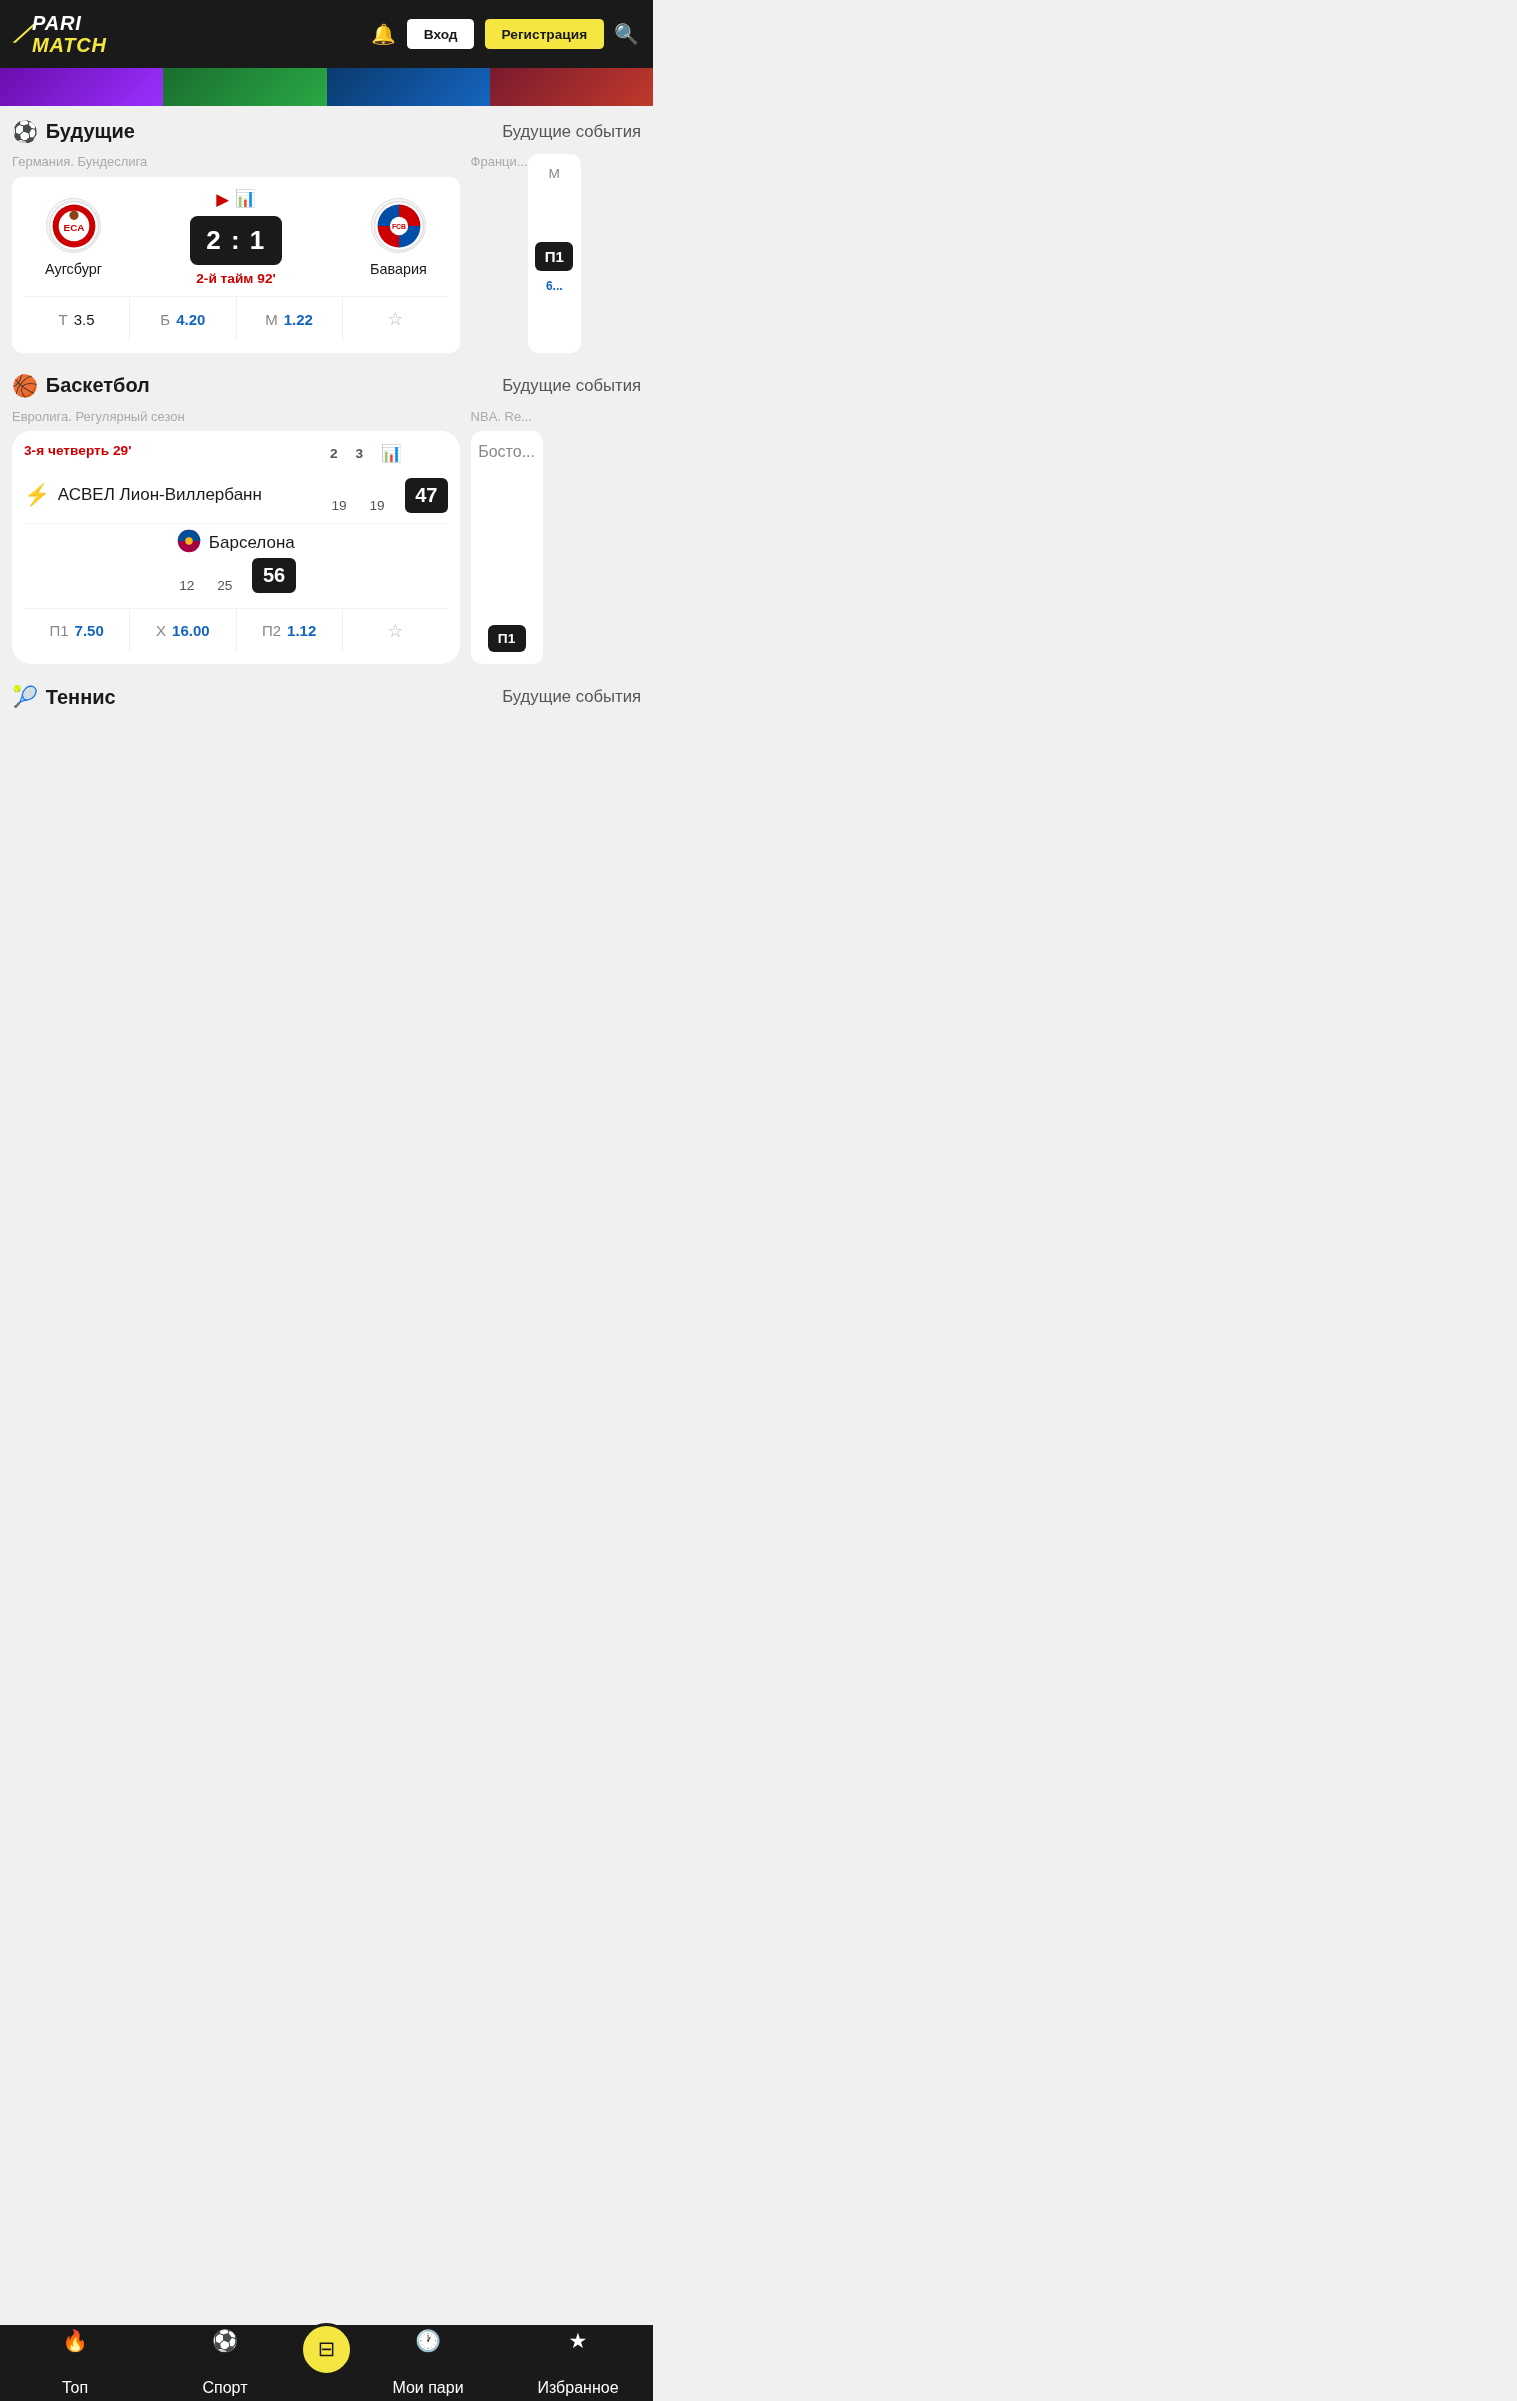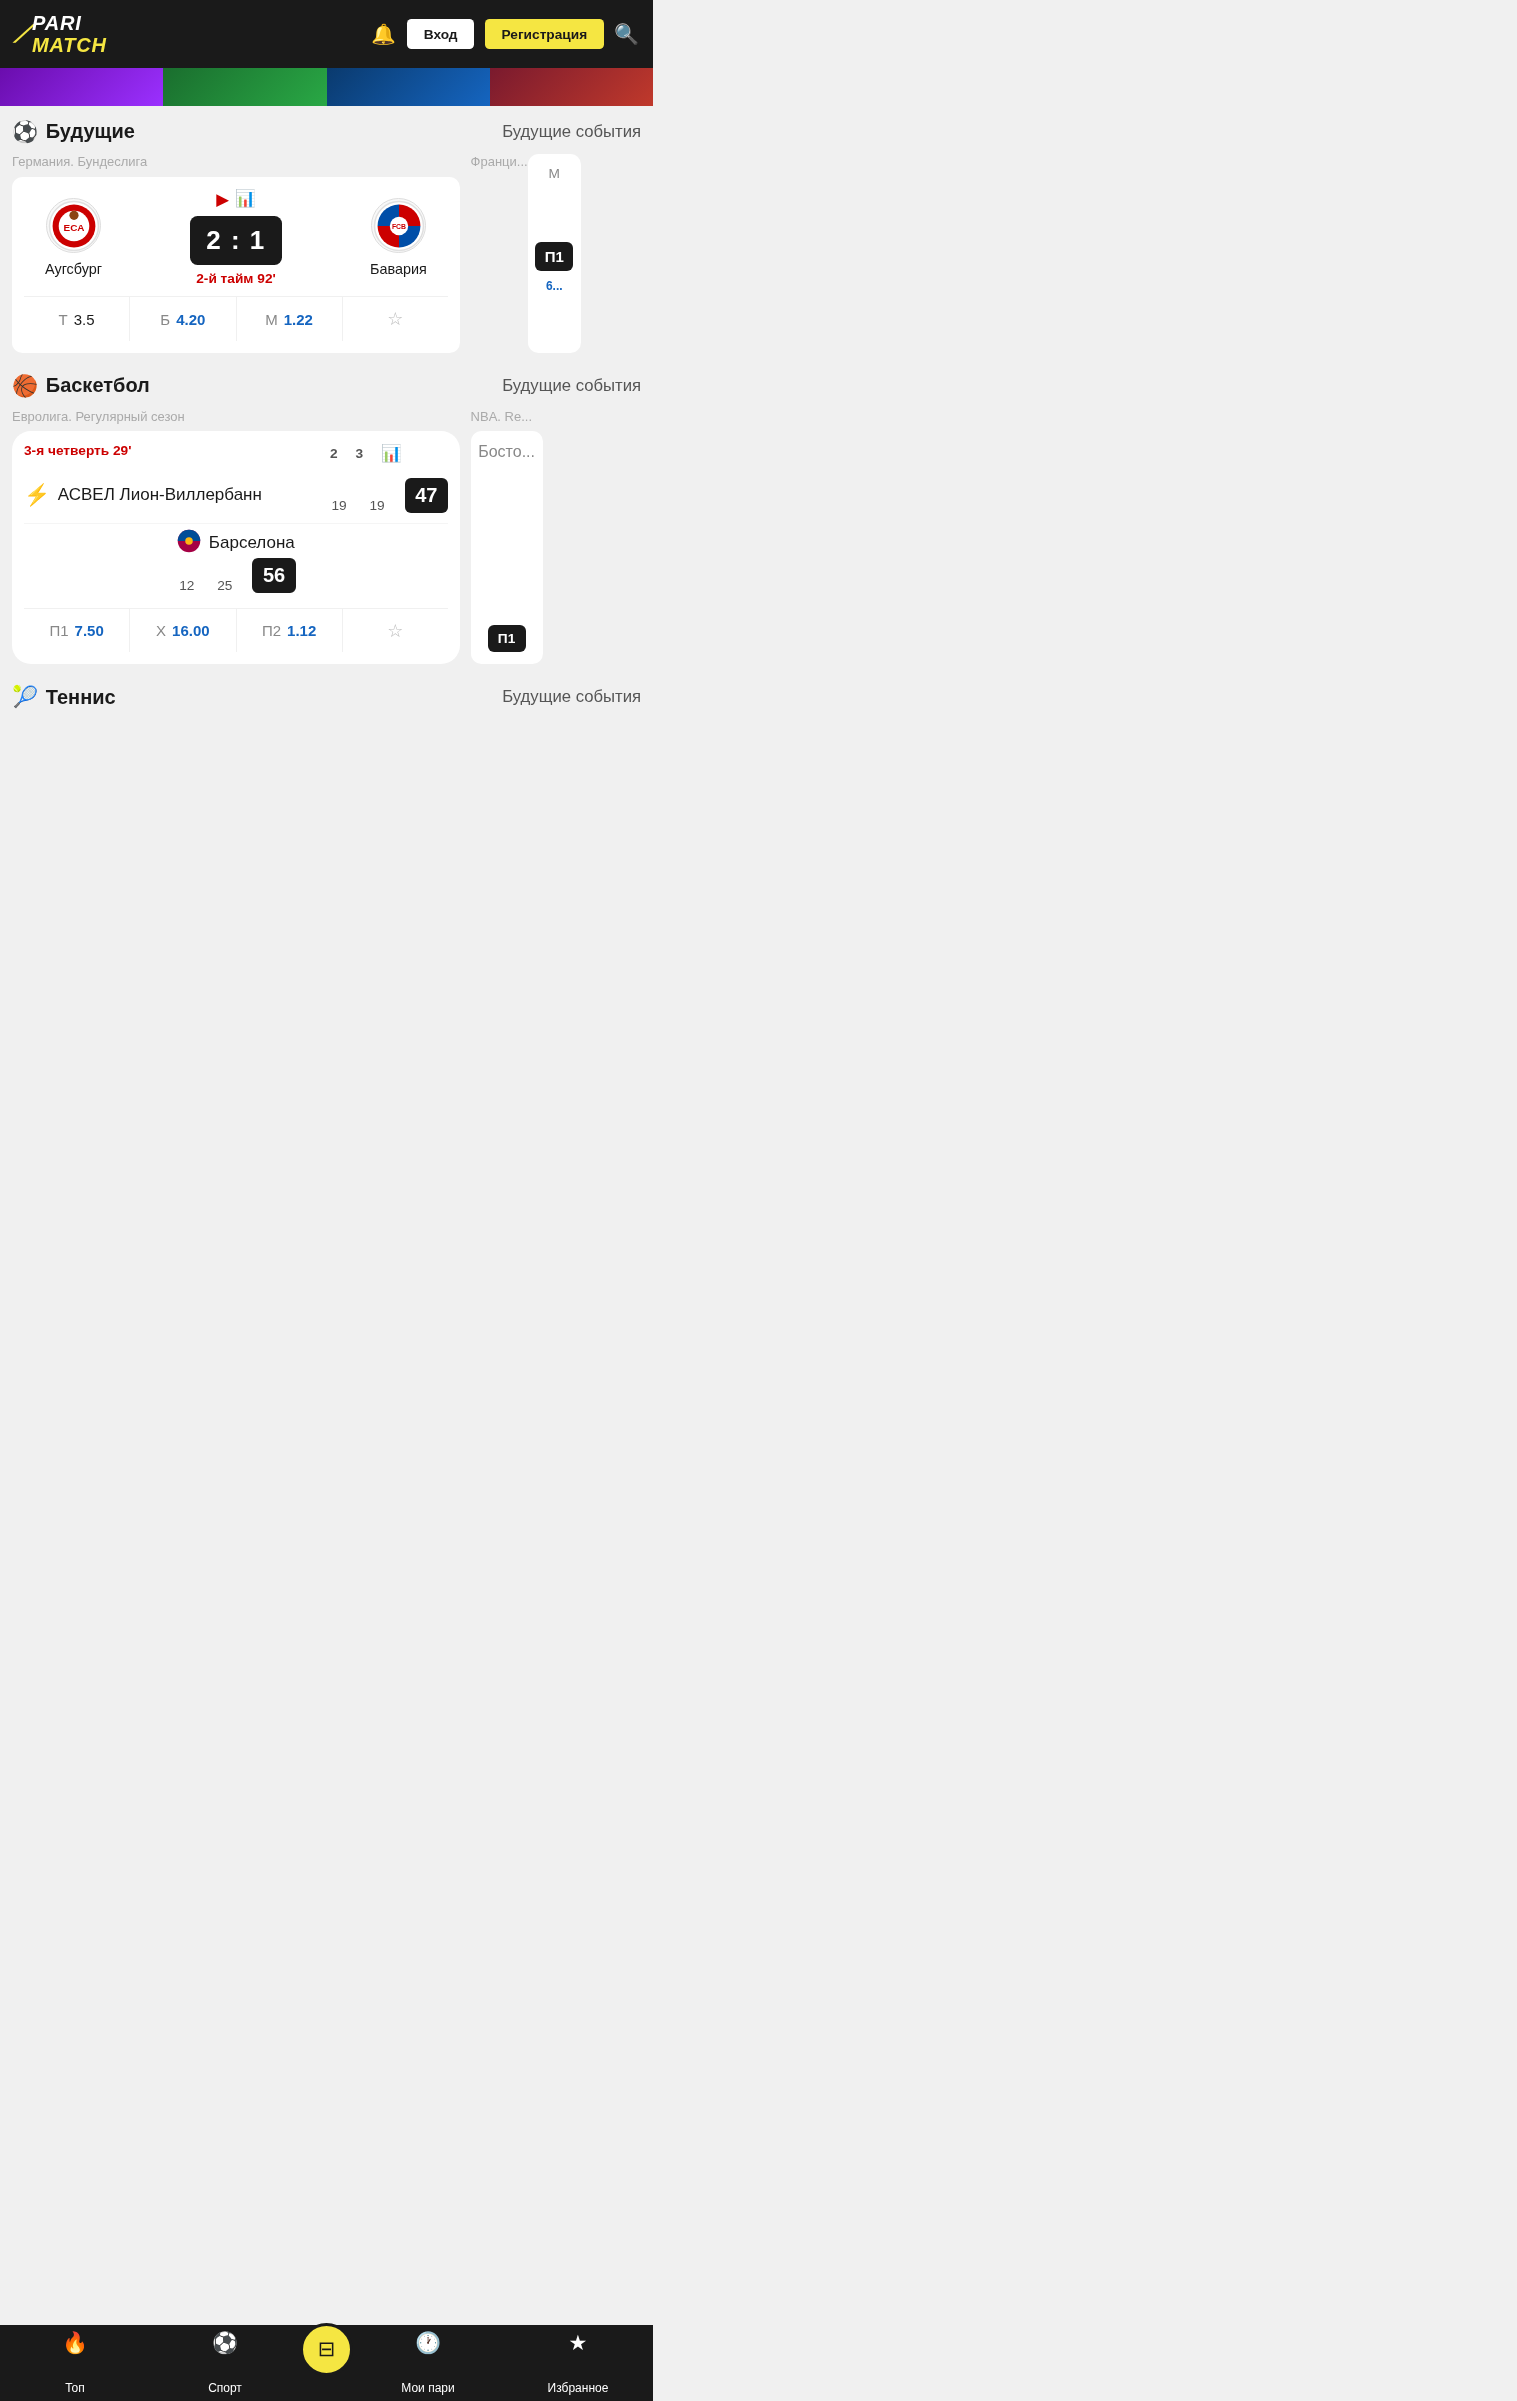--- a/index.html
+++ b/index.html
@@ -304,21 +304,21 @@
       flex-direction: column;
       align-items: center;
       position: relative;
       top: -13.7px;
       cursor: pointer;
     }
     .nav-icon {
       font-size: 21px;
     }
     .nav-label {
-      font-size: 12px;
+      font-size: 16px;
       color: #fff;
       margin-top: 22px;
     }
     .nav-center-circle {
       width: 53px;
       height: 53px;
       background: #f5e642;
       border-radius: 50%;
       display: flex;
       align-items: center;

